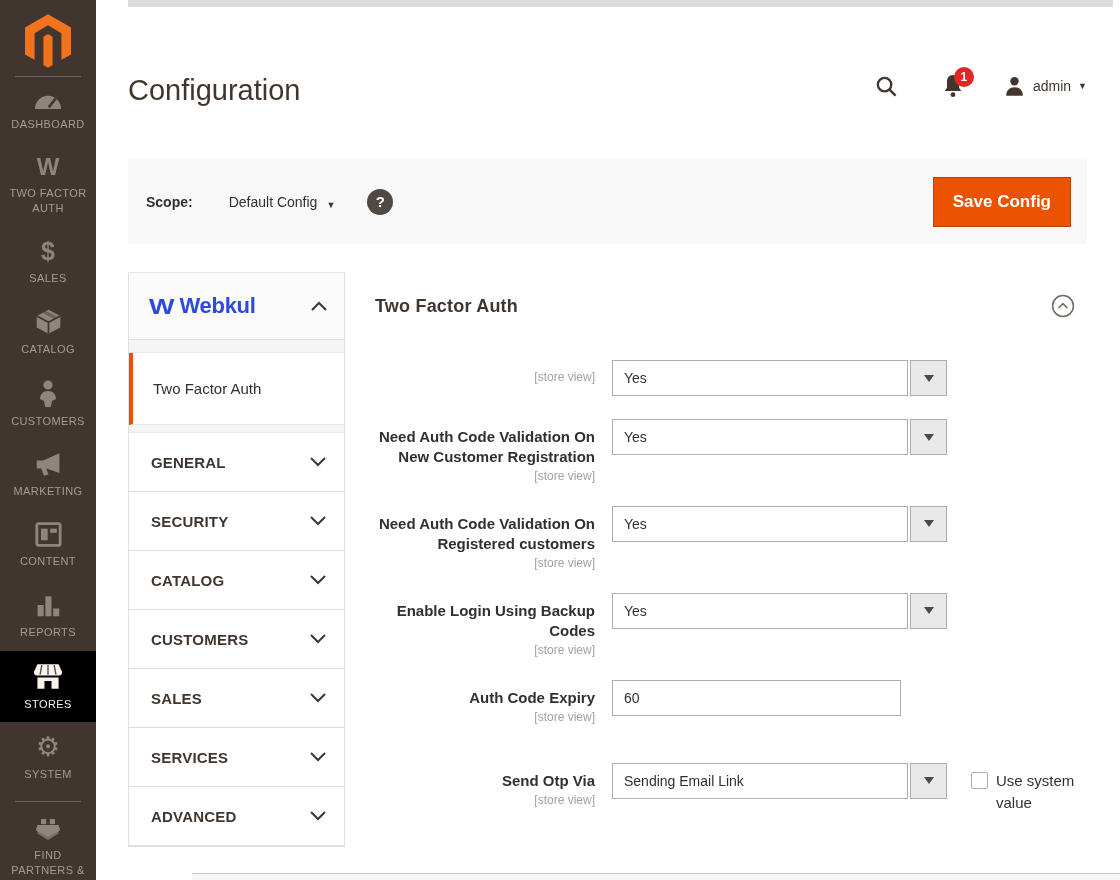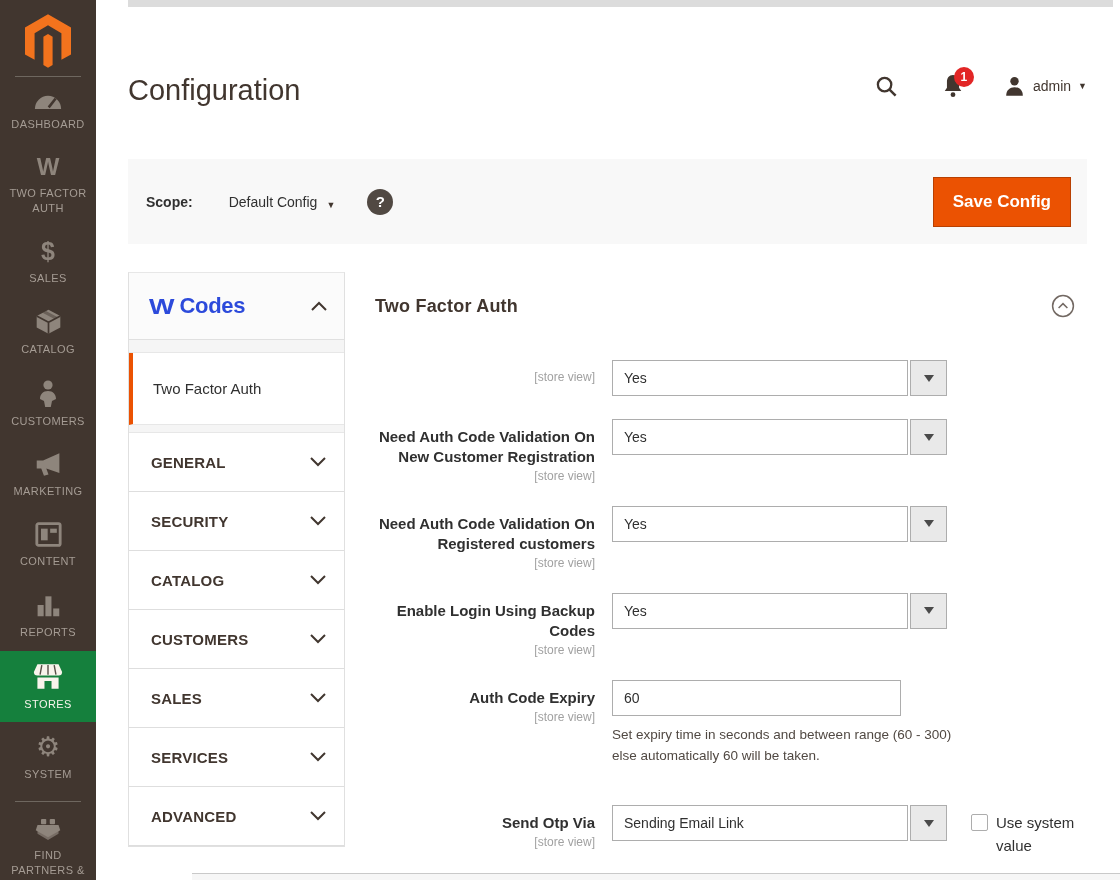--- a/index.html
+++ b/index.html
@@ -9,21 +9,21 @@
 
   
   .sidebar { position:absolute; left:0; top:0; width:96px; height:880px;
     background:#41362f; display:flex; flex-direction:column; align-items:center; }
   .m-logo { margin-top:14px; width:56px; height:62px; display:flex; align-items:center; justify-content:center; cursor:pointer; }
   .side-divider { width:66px; border-top:1px solid #6e675f; margin:8px 0 2px; }
   .nav-item { width:96px; padding:12px 4px 11px; display:flex; flex-direction:column;
     align-items:center; cursor:pointer; color:#8e857c; }
   .nav-item .nav-label { margin-top:7px; font-size:11px; letter-spacing:.4px;
     color:#a59c94; text-align:center; line-height:1.35; max-width:86px; }
-  .nav-item.active { background:#15803d; }
+  .nav-item.active { background:#000000; }
   .nav-item.active .nav-label { color:#f8f4ec; }
   .nav-item.active { color:#f8f4ec; }
   .gear-glyph { font-family:"DejaVu Sans",sans-serif; font-size:27px; line-height:26px; }
 
   
   .main { position:absolute; left:96px; top:0; width:1024px; height:880px; background:#fff; }
   .top-strip { position:absolute; left:32px; top:0; right:7px; height:7px; background:#dcdcdc; }
 
   .header-row { margin:74px 33px 0 32px; height:52px; display:flex;
     align-items:flex-start; justify-content:space-between; }
@@ -244,21 +244,21 @@
     <div class="help-btn">?</div>
     <button class="save-btn">Save Config</button>
   </div>
 
   <div class="content">
 
     <div class="panel">
       <div class="webkul-head">
         <div class="webkul-logo">
           <span class="webkul-w">W</span>
-          <span class="webkul-text">Codes</span>
+          <span class="webkul-text">Webkul</span>
         </div>
         <span class="chev">
           <svg width="16" height="10" viewBox="0 0 16 10">
               <path d="M1 9 L8 2 L15 9" fill="none" stroke="#41362f" stroke-width="2"></path>
             </svg>
         </span>
       </div>
       <div class="panel-spacer"></div>
       <div class="active-item">
         <span>Two Factor Auth</span>
@@ -389,21 +389,20 @@
           </div>
         </div>
 
         <div class="field-row">
           <div class="label-col">
             <div class="f-label">Auth Code Expiry</div>
             <div class="f-scope">[store view]</div>
           </div>
           <div class="ctrl-col">
             <div class="text-input">60</div>
-            <div class="field-note">Set expiry time in seconds and between range (60 - 300) else automatically 60 will be taken.</div>
           </div>
         </div>
 
         <div class="field-row row-send-otp">
           <div class="label-col">
             <div class="f-label">Send Otp Via</div>
             <div class="f-scope">[store view]</div>
           </div>
           <div class="ctrl-col">
             <div class="ctrl-with-check">

